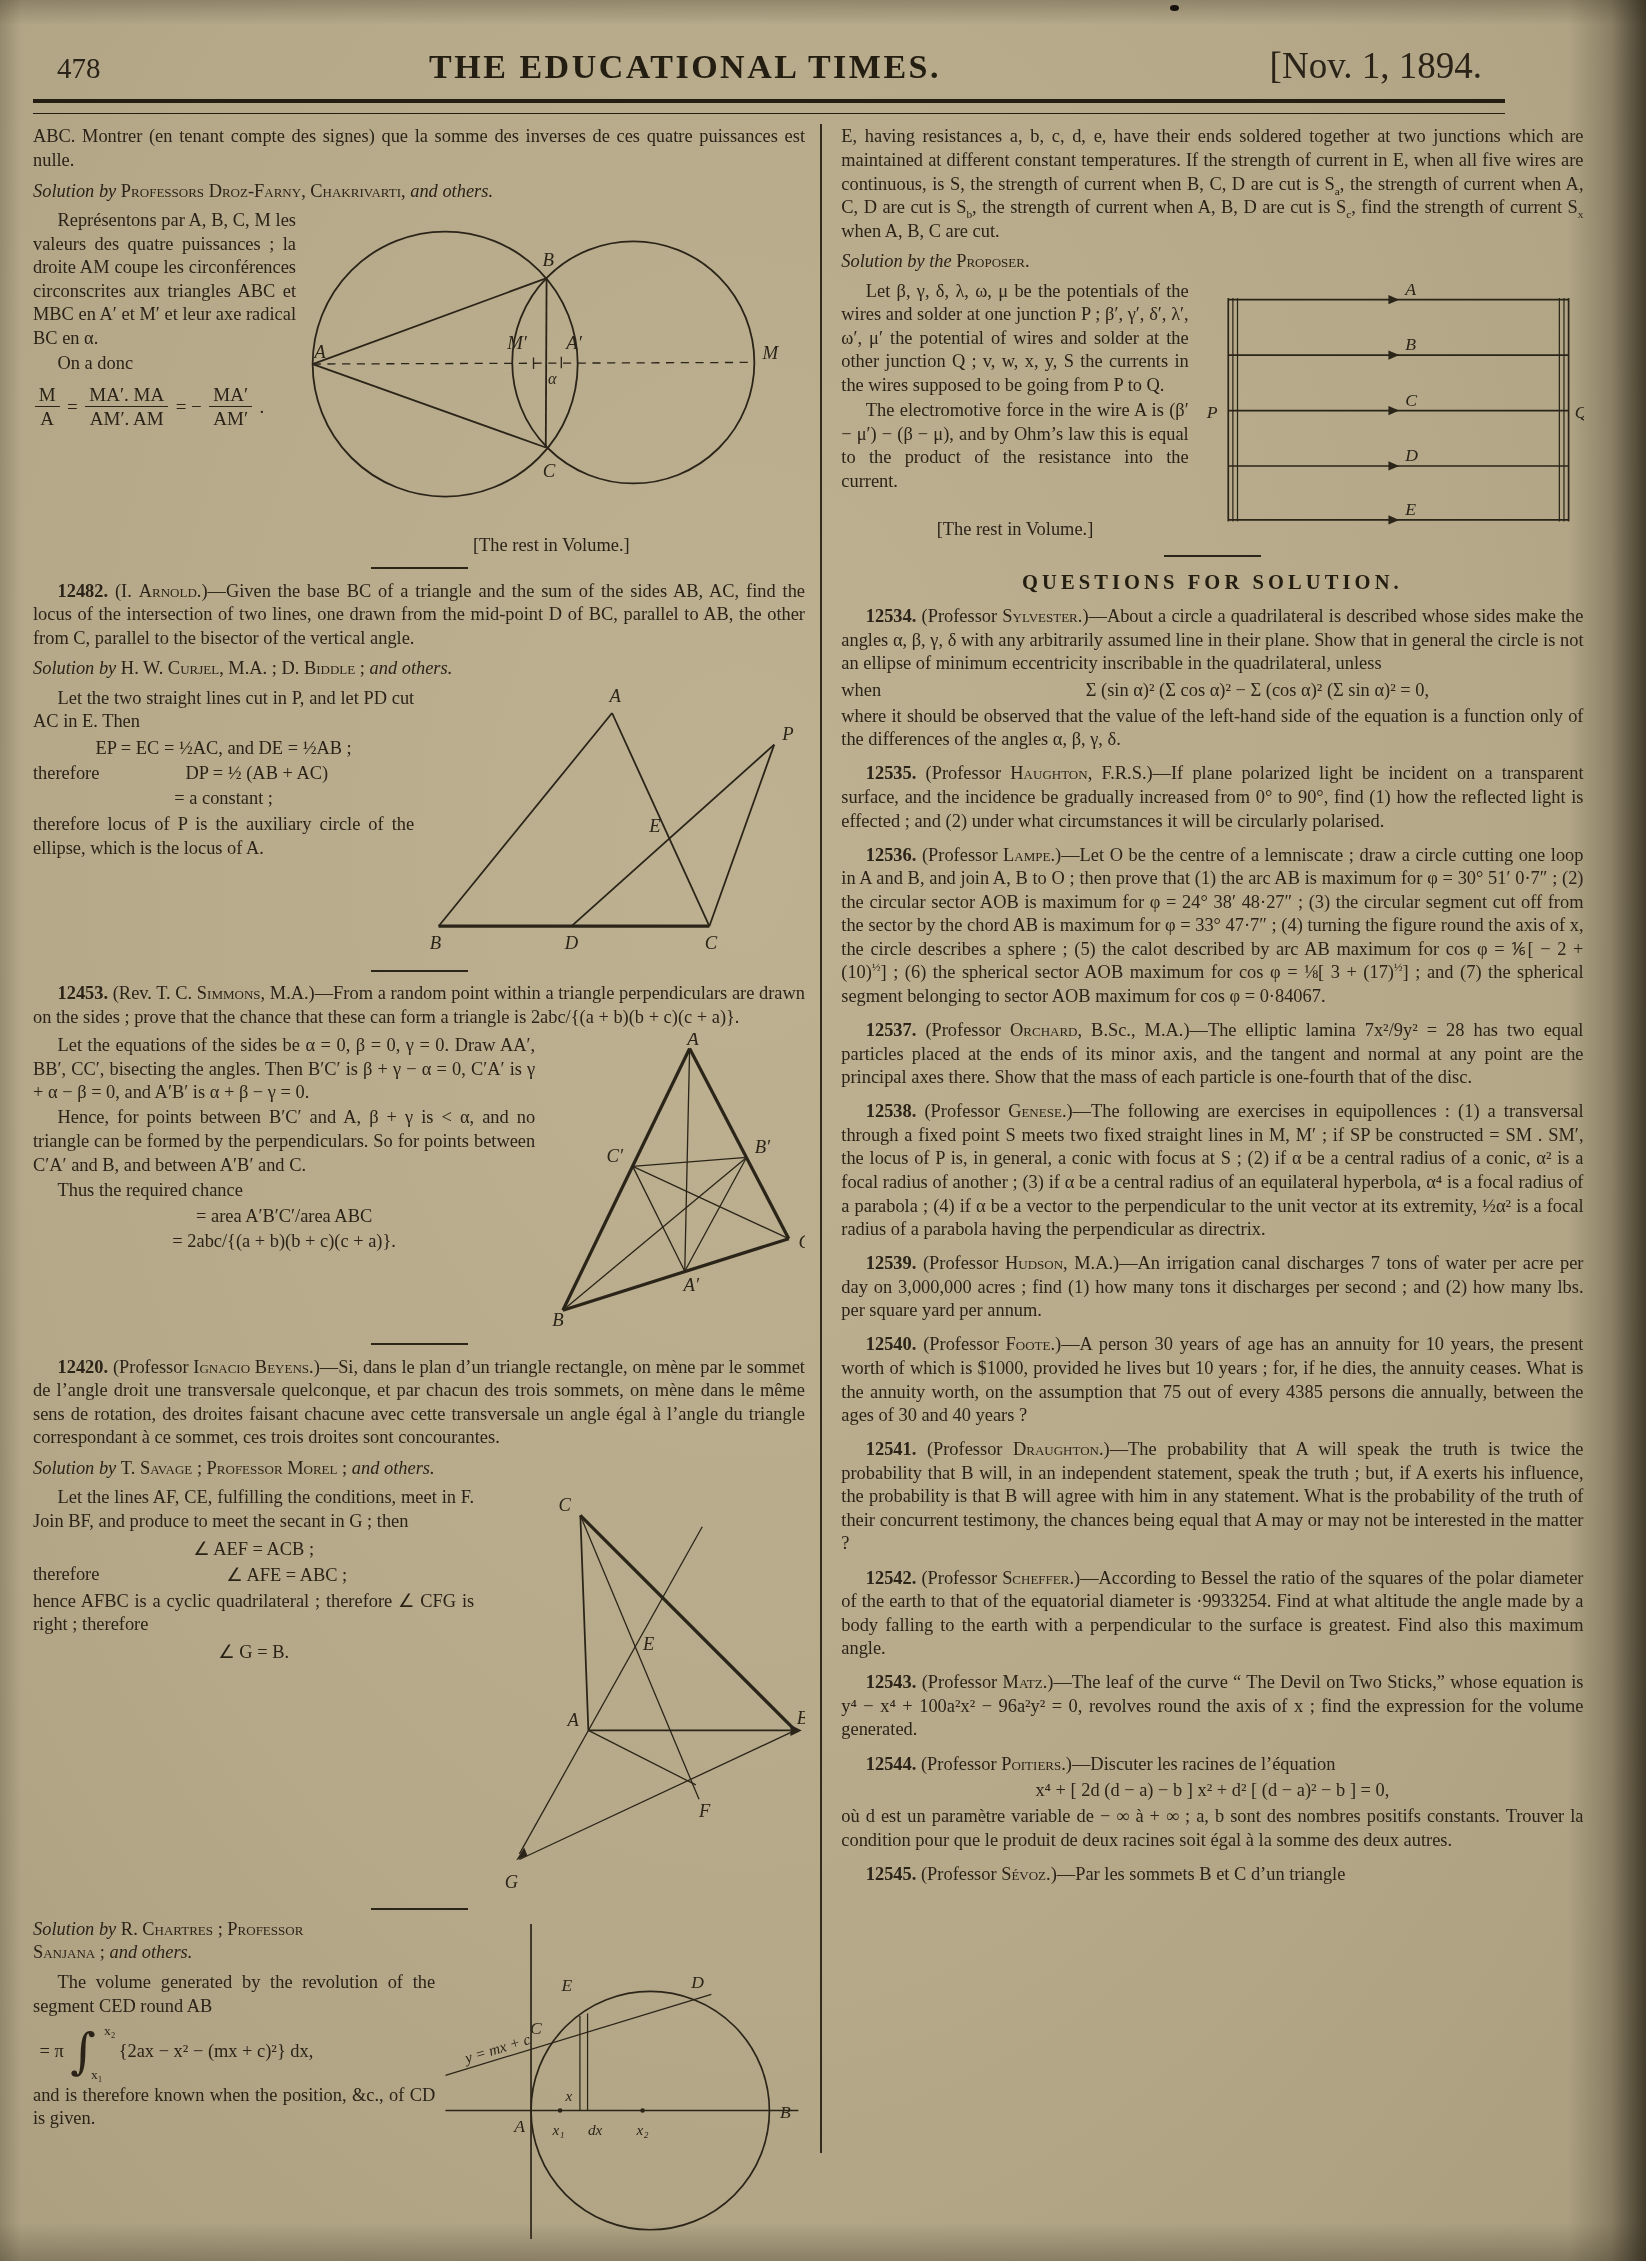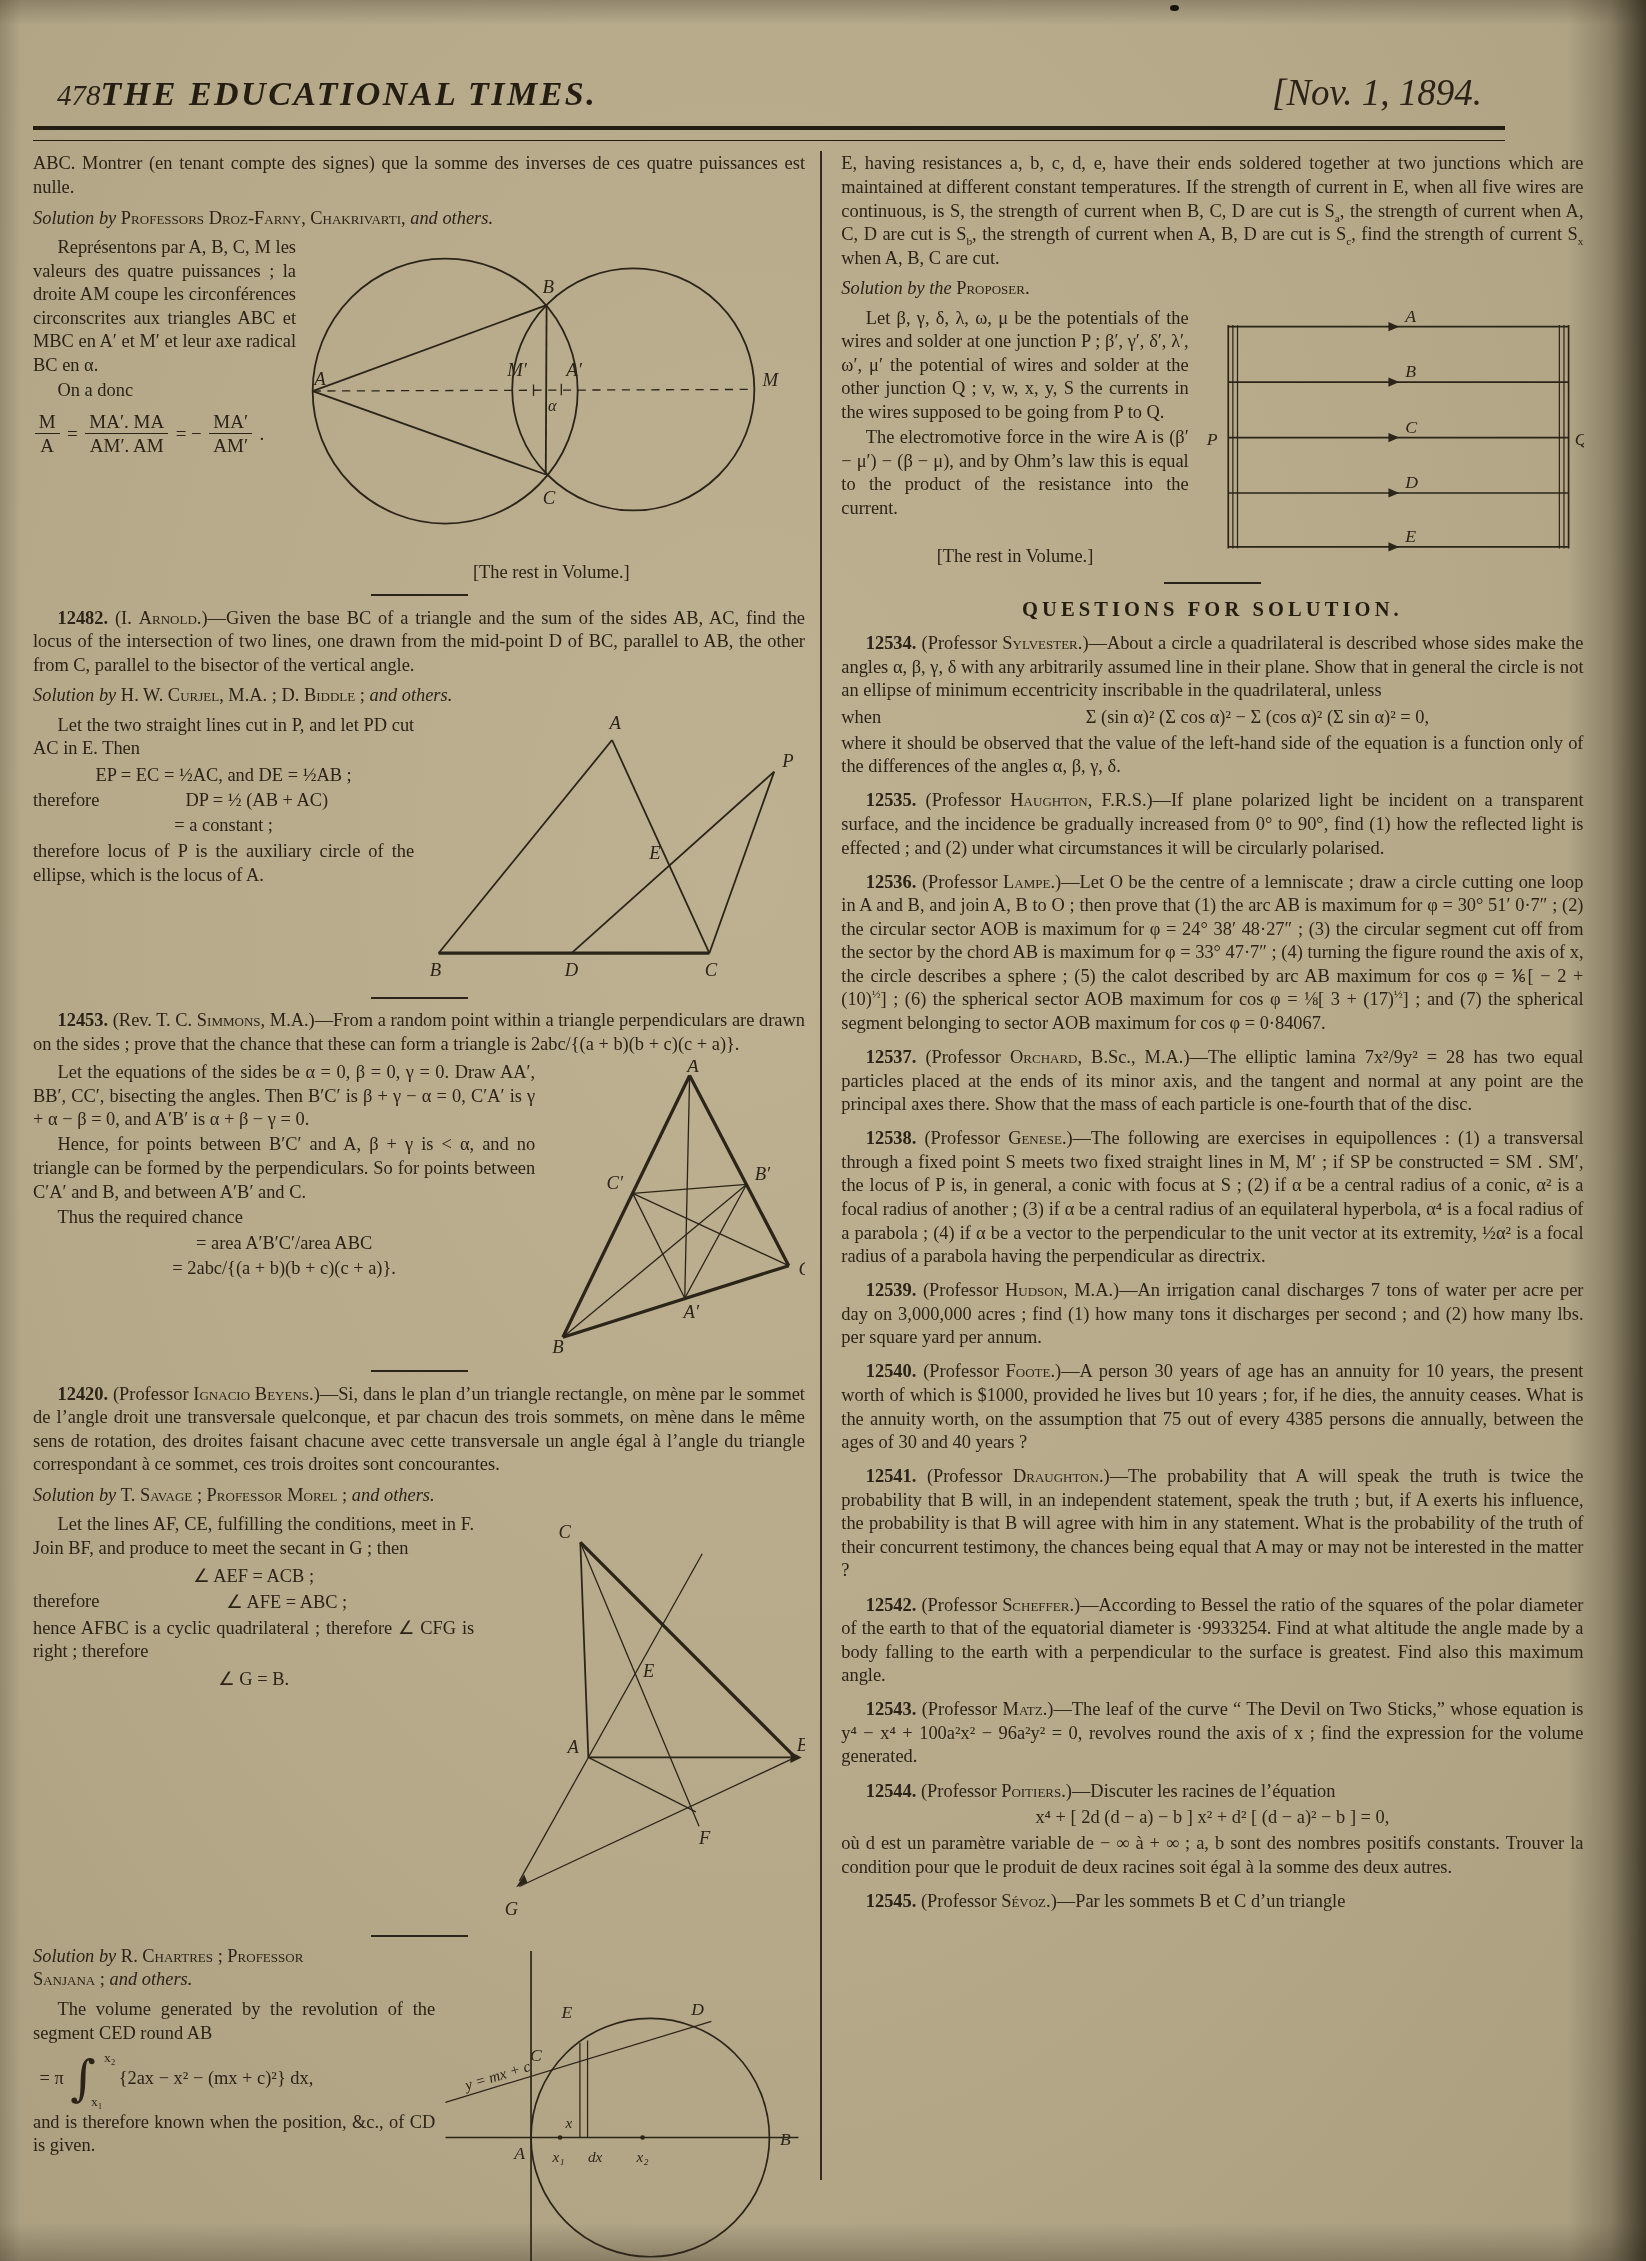--- a/index.html
+++ b/index.html
@@ -15,23 +15,23 @@
   .edge-right{right:0;top:0;width:78px;height:100%;
     background:linear-gradient(90deg, rgba(56,48,33,0) 0%, rgba(56,48,33,.30) 55%, rgba(40,33,21,.8) 100%);}
   .edge-top{left:0;top:0;width:100%;height:24.5px;
     background:linear-gradient(0deg, rgba(48,41,27,0) 0%, rgba(48,41,27,.28) 100%);}
   .edge-bottom{left:0;bottom:0;width:100%;height:38px;
     background:linear-gradient(180deg, rgba(48,41,27,0) 0%, rgba(48,41,27,.30) 100%);}
   .edge-left{left:0;top:0;width:21px;height:100%;
     background:linear-gradient(90deg, rgba(48,41,27,.22) 0%, rgba(48,41,27,0) 100%);}
   .inkdot{position:absolute;left:1170px;top:4.9px;width:9px;height:6.5px;border-radius:50%;background:#17120c;}
 
-  .masthead{display:flex;align-items:baseline;padding:71px 164px 0 57px;font-style:italic;}
+  .masthead{display:flex;align-items:baseline;padding:44px 164px 0 57px;}
   .pgnum{font-size:29px;}
-  .title{flex:1;font-size:34px;font-weight:bold;letter-spacing:2.5px;margin:0;color:#241d11;}
+  .title{flex:1;text-align:center;font-size:34px;font-weight:bold;letter-spacing:2.5px;margin:0;color:#241d11;}
   .date{font-size:37px;white-space:nowrap;}
 
   .rule-double{margin:11.5px 141px 0 33px;height:10.6px;border-top:4.1px solid #241d12;border-bottom:1.6px solid #241d12;}
 
   .cols{display:flex;align-items:flex-start;margin:9.8px 33px 0 33px;}
   .colL{width:772px;padding-right:14.7px;}
   .colR{flex:1;border-left:2px solid #332b1e;padding-left:19.6px;padding-right:29.5px;min-height:2029px;}
 
   p{margin:0;}
   .para{font-size:18.4px;line-height:1.28;text-align:justify;text-indent:24.5px;margin:1.6px 0;}

